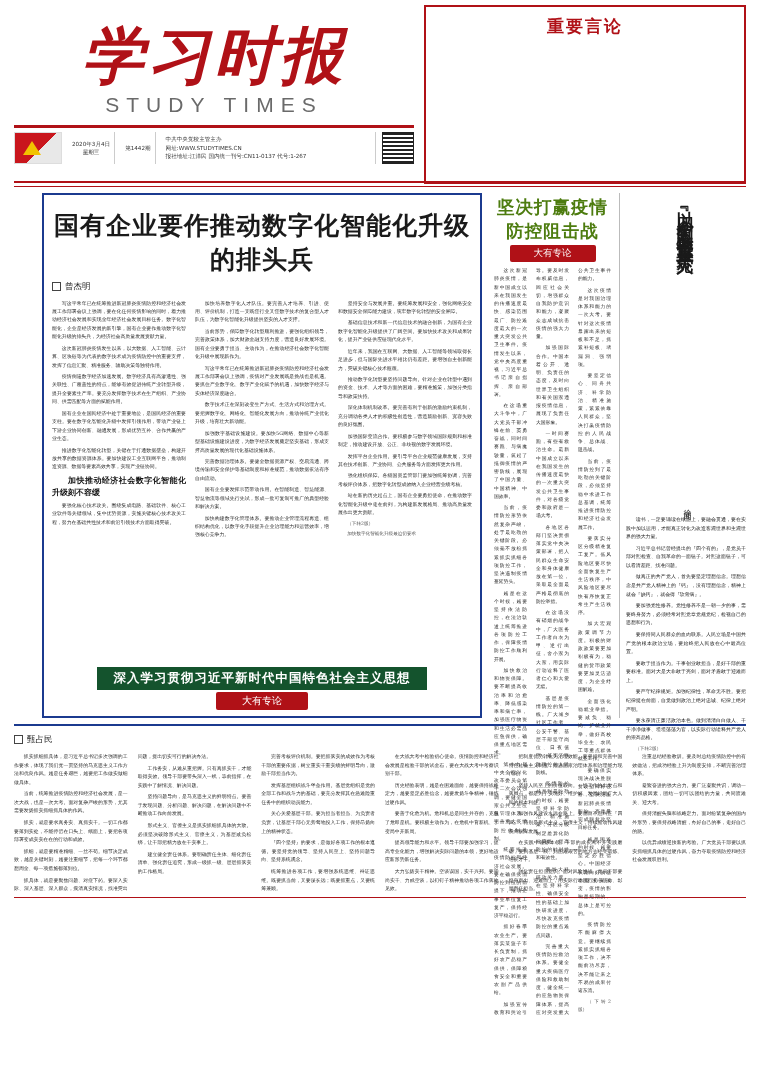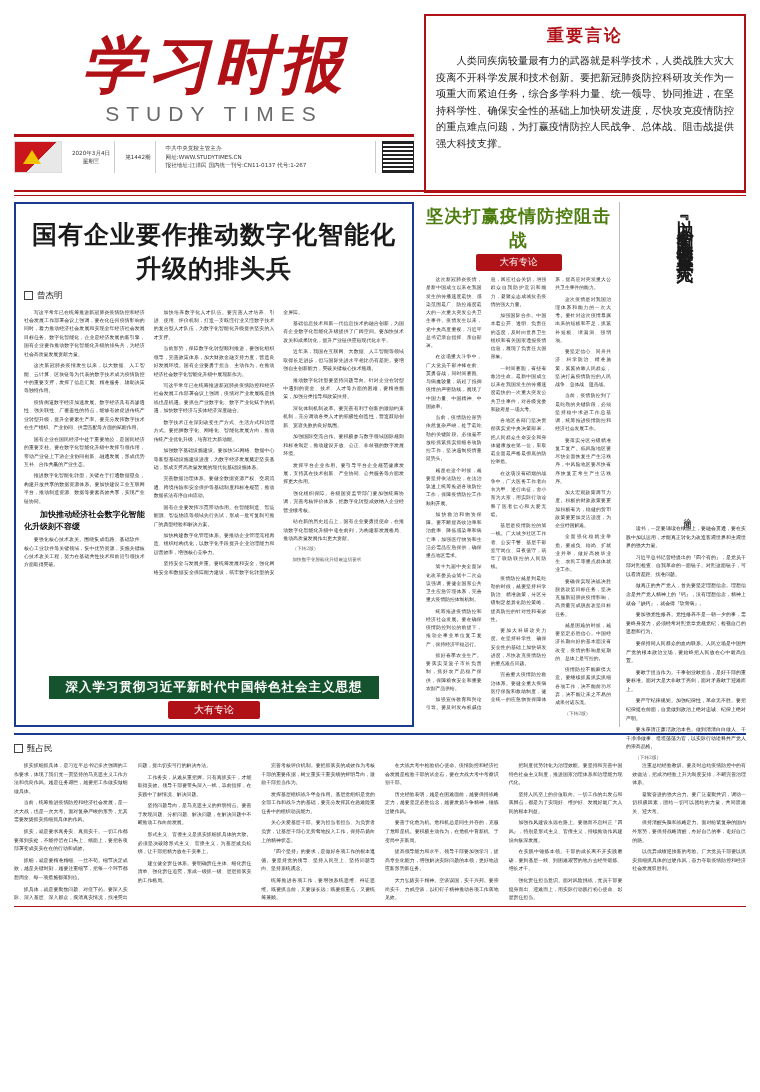--- a/index.html
+++ b/index.html
@@ -1,17 +1,17 @@
 <!DOCTYPE html>
 <html><head>
 <meta charset="utf-8">
 <style>
   html,body{margin:0;padding:0;background:#fff;}
   body{width:760px;height:1092px;font-family:"DejaVu Sans","Liberation Sans",sans-serif;color:#1a1a1a;overflow:hidden;}
-  .page{position:relative;width:760px;height:1092px;box-sizing:border-box;padding:14px 14px 6px 14px;}
+  .page{position:relative;width:760px;height:1092px;box-sizing:border-box;padding:5px 14px 6px 14px;}
 
   
   .masthead{display:flex;align-items:flex-start;gap:10px;height:172px;}
   .mast-left{width:400px;position:relative;}
   .mast-title{font-family:"DejaVu Serif","Liberation Serif",serif;font-weight:bold;font-size:62px;line-height:1;color:#b01117;letter-spacing:4px;text-align:center;margin-top:20px;font-style:italic;}
   .mast-sub{text-align:center;font-family:Liberation Sans, sans-serif;font-size:21px;letter-spacing:7px;color:#6a6a6a;margin-top:6px;}
   .mast-rule{height:3px;background:#b01117;margin-top:8px;}
   .mast-info{display:flex;align-items:stretch;gap:6px;margin-top:4px;font-size:5.6px;line-height:1.5;color:#333;}
   .flag{width:46px;height:30px;background:linear-gradient(135deg,#c9161d 0%,#c9161d 55%,#e8e8e8 55%,#e8e8e8 100%);position:relative;border:1px solid #ddd;}
   .flag:after{content:"";position:absolute;left:8px;top:8px;width:0;height:0;border-left:9px solid transparent;border-right:9px solid transparent;border-bottom:14px solid #f2c300;}
@@ -25,21 +25,21 @@
 
   .mast-right{flex:1;border:2px solid #b01117;padding:8px 10px;box-sizing:border-box;height:179px;}
   .mr-title{text-align:center;color:#b01117;font-weight:bold;font-size:17px;font-family:"DejaVu Serif","Liberation Serif",serif;letter-spacing:2px;margin-bottom:6px;}
   .mr-body{font-family:"DejaVu Serif","Liberation Serif",serif;font-size:10.2px;line-height:1.62;text-align:justify;text-indent:2em;}
 
   
   .double-rule{border-top:2px solid #b01117;border-bottom:1px solid #b01117;height:3px;margin:4px 0 6px 0;}
 
   
   .main{display:flex;gap:8px;height:525px;}
-  .col-left{width:400px;border:2px solid #1b3a8f;box-sizing:border-box;padding:8px 8px 4px 8px;position:relative;}
+  .col-left{width:440px;border:2px solid #1b3a8f;box-sizing:border-box;padding:8px 8px 4px 8px;position:relative;margin-left:28px;}
   .col-mid{flex:1;position:relative;padding-left:4px;}
   .col-right{width:120px;border-left:1px solid #bbb;padding-left:6px;position:relative;}
 
   .headline1{font-family:"DejaVu Serif","Liberation Serif",serif;font-weight:bold;font-size:25px;line-height:1.35;text-align:center;letter-spacing:1px;margin:6px 0 4px 0;}
   .byline{text-align:left;font-size:8.5px;color:#222;margin-bottom:6px;}
   .byline .box{display:inline-block;width:7px;height:7px;border:1px solid #444;margin-right:4px;vertical-align:middle;}
 
   .body3{column-count:3;column-gap:9px;font-family:"DejaVu Serif","Liberation Serif",serif;font-size:4.9px;line-height:1.72;text-align:justify;color:#2b2b2b;}
   .body3 p{margin:0 0 3px 0;text-indent:2em;}
   .subhead{font-weight:bold;font-size:8px;line-height:1.5;text-indent:0;margin:5px 0 4px 0;color:#111;}
@@ -89,21 +89,20 @@
           <div>中共中央党校主管主办</div>
           <div>网址:WWW.STUDYTIMES.CN</div>
           <div>报社地址:江洋民 国内统一刊号:CN11-0137 代号:1-267</div>
         </div>
         <div class="qr"></div>
       </div>
     </div>
 
     <div class="mast-right">
       <div class="mr-title">重要言论</div>
-      <div class="mr-body">人类同疾病较量最有力的武器就是科学技术，人类战胜大灾大疫离不开科学发展和技术创新。要把新冠肺炎防控科研攻关作为一项重大而紧迫任务，综合多学科力量、统一领导、协同推进，在坚持科学性、确保安全性的基础上加快研发进度，尽快攻克疫情防控的重点难点问题，为打赢疫情防控人民战争、总体战、阻击战提供强大科技支撑。</div>
     </div>
   </div>
 
   <div class="double-rule"></div>
 
   <div class="main">
 
     <div class="col-left">
       <div class="headline1">国有企业要作推动数字化智能化升级的排头兵</div>
       <div class="byline">

